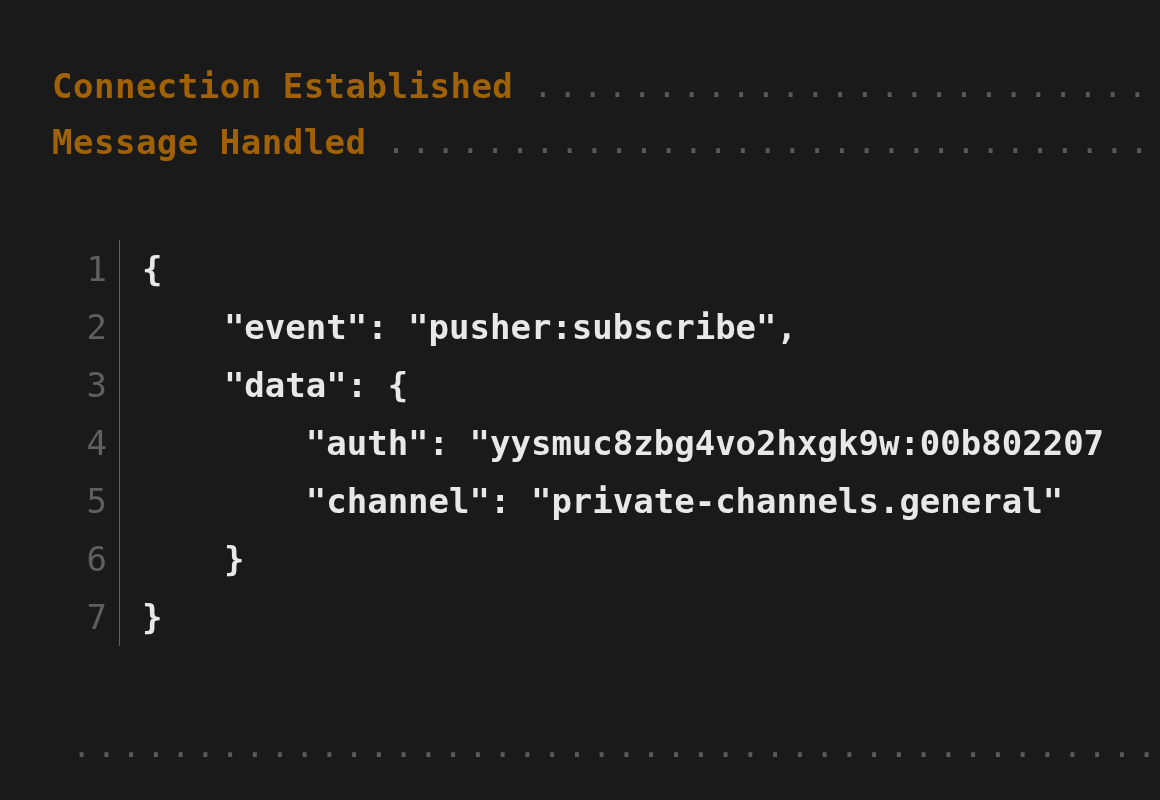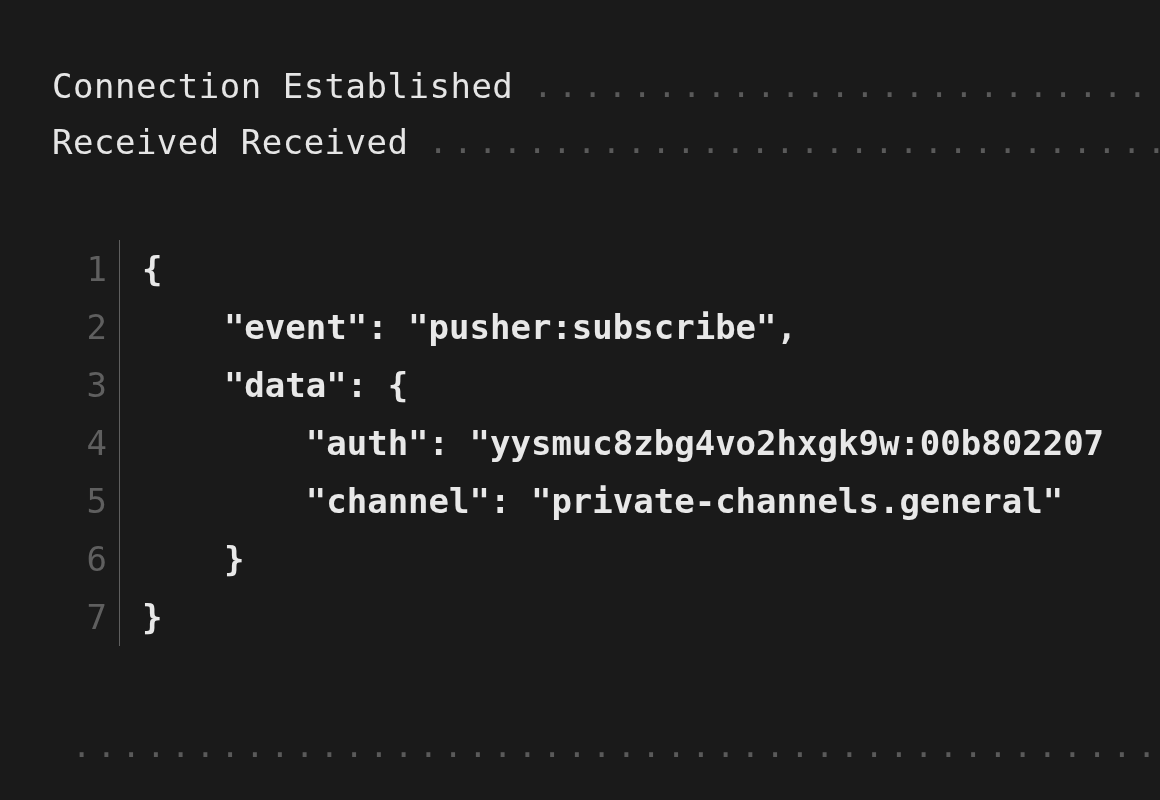--- a/index.html
+++ b/index.html
@@ -18,22 +18,23 @@
     .log-line {
       display: flex;
       align-items: center;
       font-size: 34px;
       line-height: 56px;
       letter-spacing: 0.5px;
       overflow: hidden;
       white-space: nowrap;
     }
     .log-label {
-      color: #e5e5e5;
+      color: #a16207;
       flex-shrink: 0;
+      font-weight: bold;
     }
     .log-dots {
       color: #5a5a5a;
       margin-left: 20px;
       flex: 1;
       letter-spacing: 5.5px;
       font-size: 32px;
       overflow: hidden;
     }
     .code-block {
@@ -70,21 +71,21 @@
   </style>
 </head>
 <body>
 
 <div class="log-line">
   <span class="log-label">Connection Established</span>
   <span class="log-dots">........................................................</span>
 </div>
 
 <div class="log-line">
-  <span class="log-label">Received Received</span>
+  <span class="log-label">Message Handled</span>
   <span class="log-dots">........................................................</span>
 </div>
 
 <div class="code-block">
   <div class="code-line">
     <span class="line-number">1</span>
     <span class="gutter-divider"></span>
     <span class="code-content">{</span>
   </div>
   <div class="code-line">

